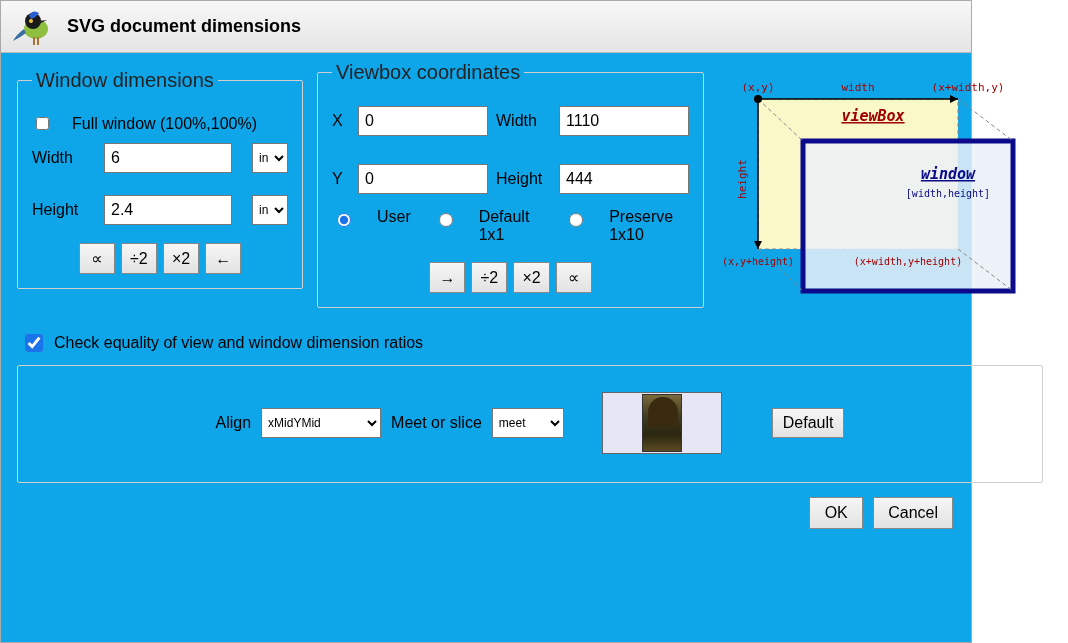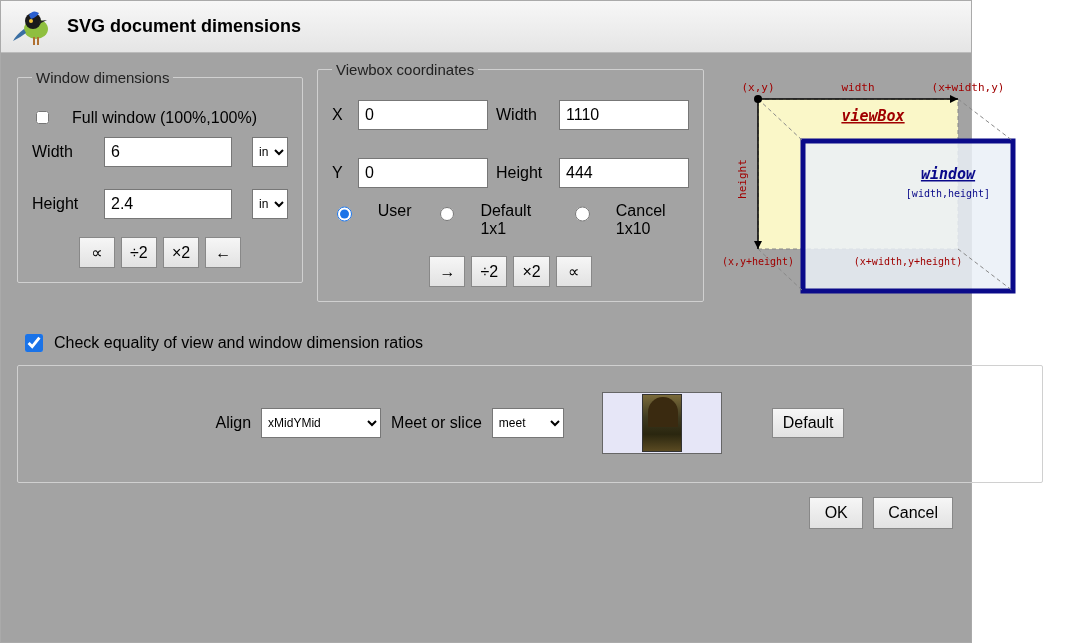--- a/index.html
+++ b/index.html
@@ -6,21 +6,21 @@
     html, body {
       margin: 0; padding: 0;
       font-family: Arial, Helvetica, sans-serif;
       font-size: 16px;
       background: #fff;
     }
     .dialog {
       width: 972px;
       height: 643px;
       border: 1px solid #aaa;
-      background: #a3a3a3;
+      background: #0ea5e9;
     }
     .titlebar {
       display: flex;
       align-items: center;
       background: linear-gradient(to bottom, #f7f7f7, #e5e5e5);
       border-bottom: 1px solid #bbb;
       padding: 6px 10px;
       height: 52px;
     }
     .titlebar .logo {
@@ -42,21 +42,21 @@
       gap: 14px;
     }
     fieldset {
       border: 1px solid #d0d0d0;
       border-radius: 2px;
       padding: 12px 14px 14px 14px;
       margin: 0;
     }
     legend {
       padding: 0 4px;
-      font-size: 15px;
+      font-size: 20px;
       color: #222;
     }
     .window-fs { width: 315px; margin-top:8px;}
     .viewbox-fs { width: 385px; }
     .diagram-wrap { flex: 1; padding-top: 18px; }
     label.row, .row {
       display: flex;
       align-items: center;
       gap: 20px;
       margin: 10px 0;
@@ -226,21 +226,21 @@
           <input type="text" class="vb" style="margin-top: 18px;" value="0">
           <span style="margin-top:18px;">Height</span>
           <input type="text" class="vb" style="margin-top: 18px;" value="444">
         </div>
         <div class="radio-row">
           <input type="radio" name="vbmode" checked="" style="">
           <span>User</span>
           <input type="radio" name="vbmode" style="">
           <span>Default 1x1</span>
           <input type="radio" name="vbmode" style="">
-          <span>Cancel 1x10</span>
+          <span>Preserve 1x10</span>
         </div>
         <div class="btn-row">
           <button class="small">→</button>
           <button class="small">÷2</button>
           <button class="small">×2</button>
           <button class="small">∝</button>
         </div>
       </fieldset>
 
       <div class="diagram-wrap">

